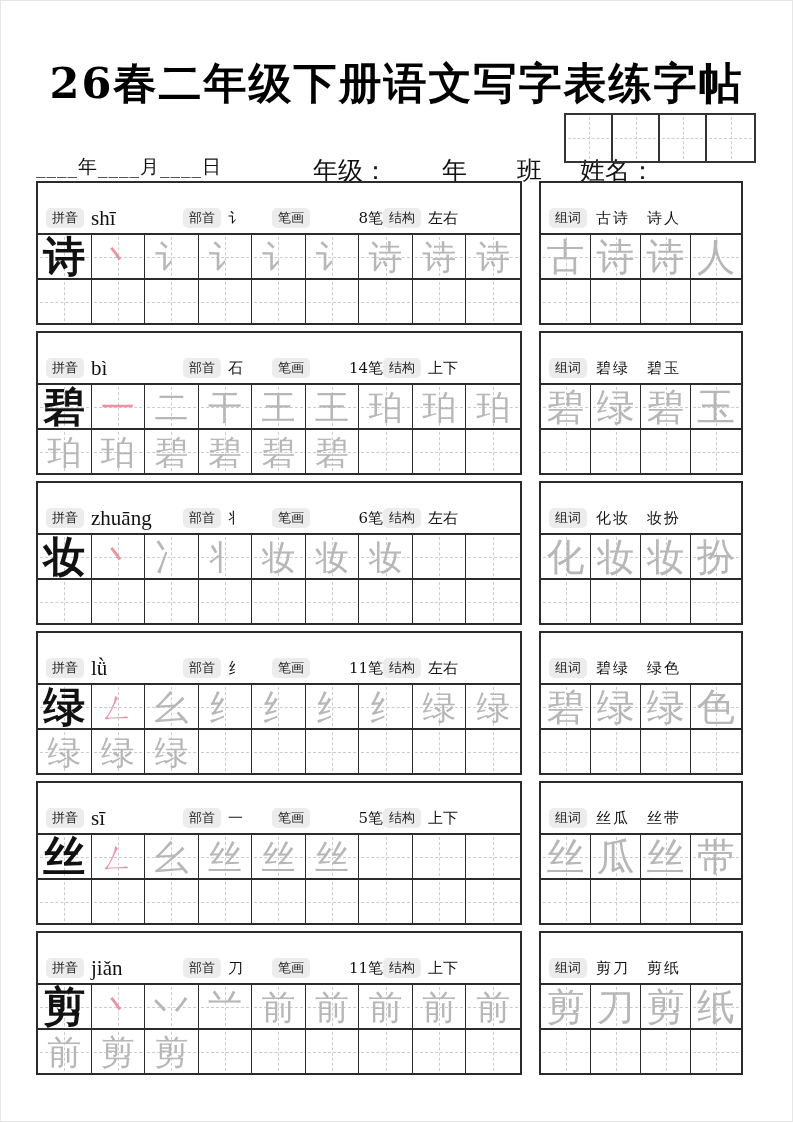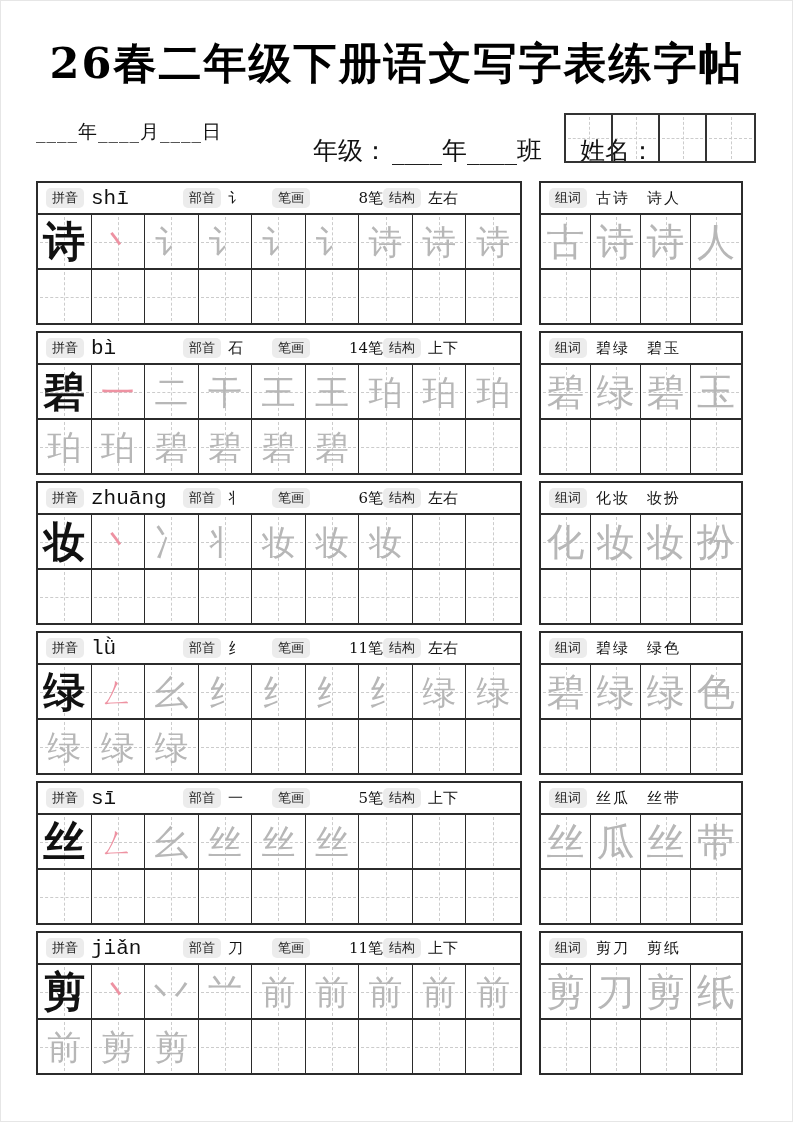--- a/index.html
+++ b/index.html
@@ -2,29 +2,29 @@
 <html><head>
 <meta charset="utf-8">
 <style>
   * { box-sizing: border-box; }
   html,body { margin:0; padding:0; background:#f2f2f2; }
   .page {
     position:relative; width:793px; height:1122px; margin:0 auto;
     background:#ffffff; border:1px solid #e6e6e6; overflow:hidden;
     font-family:"DejaVu Sans", sans-serif; color:#111;
   }
-  .cjk { font-family:"DejaVu Serif", serif; }
+  .cjk { font-family:"DejaVu Serif", serif;margin-top:20px; }
 
   .title {
     position:absolute; top:34px; left:0; width:100%;
     text-align:center; font-size:43px; font-weight:bold;
     letter-spacing:2px; color:#000;
   }
 
-  .date-line { position:absolute; left:35px; top:118px; font-size:19px; letter-spacing:1px; }
+  .date-line { position:absolute; left:35px; top:133px; font-size:19px; letter-spacing:1px; }
   .grade-line { position:absolute; left:312px; top:133px; font-size:25px; }
   .grade-line span { margin-right:4px; }
 
   .name-grid {
     position:absolute; right:36px; top:112px; height:50px;
     display:grid; grid-template-columns:repeat(4,47px);
     border:2px solid #333;
   }
   .name-cell { position:relative; border-right:2px solid #333; }
   .name-cell:last-child { border-right:none; }
@@ -49,21 +49,21 @@
   .right-panel { width:204px; }
 
   .info-row {
     height:32px; flex:0 0 32px; border-bottom:2px solid #2b2b2b;
     display:flex; align-items:center; padding:0 8px; font-size:15px;
   }
   .chip {
     background:#ececec; border-radius:5px; padding:1px 6px;
     font-size:13px; color:#222; white-space:nowrap;
   }
-  .pinyin-val { font-family:Liberation Mono, monospace; font-size:21px; margin-left:7px; width:92px; }
+  .pinyin-val { font-family:Liberation Serif, serif; font-size:21px; margin-left:7px; width:92px; }
   .radical-val { margin-left:7px; width:44px; }
   .strokes-val { margin-left:7px; width:66px;text-align:right; }
   .structure-val { margin-left:7px; }
   .words-text { margin-left:9px; letter-spacing:2px; }
 
   .grid-row { flex:1; display:grid; }
   .grid-row.cols9 { grid-template-columns:repeat(9,1fr); }
   .grid-row.cols4 { grid-template-columns:repeat(4,1fr); }
   .grid-row.r1 { border-bottom:2px solid #2b2b2b; }
   .cell { position:relative; border-right:1px solid #2b2b2b; }

